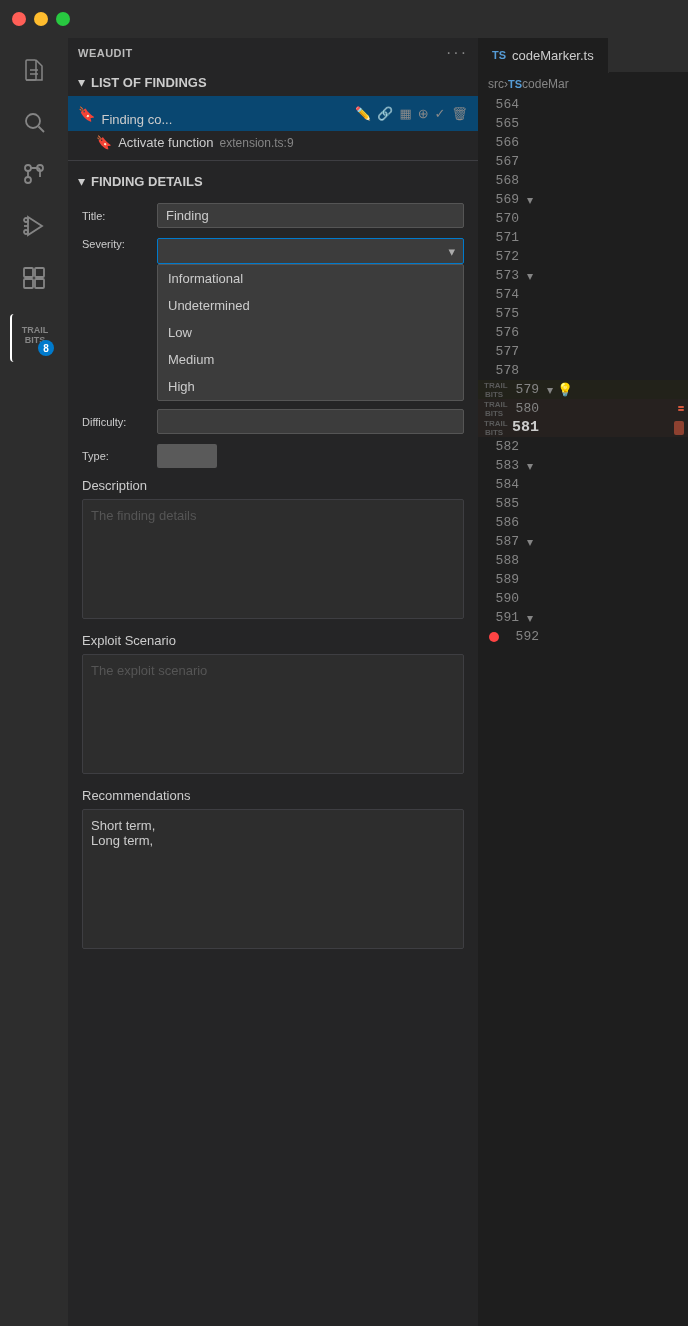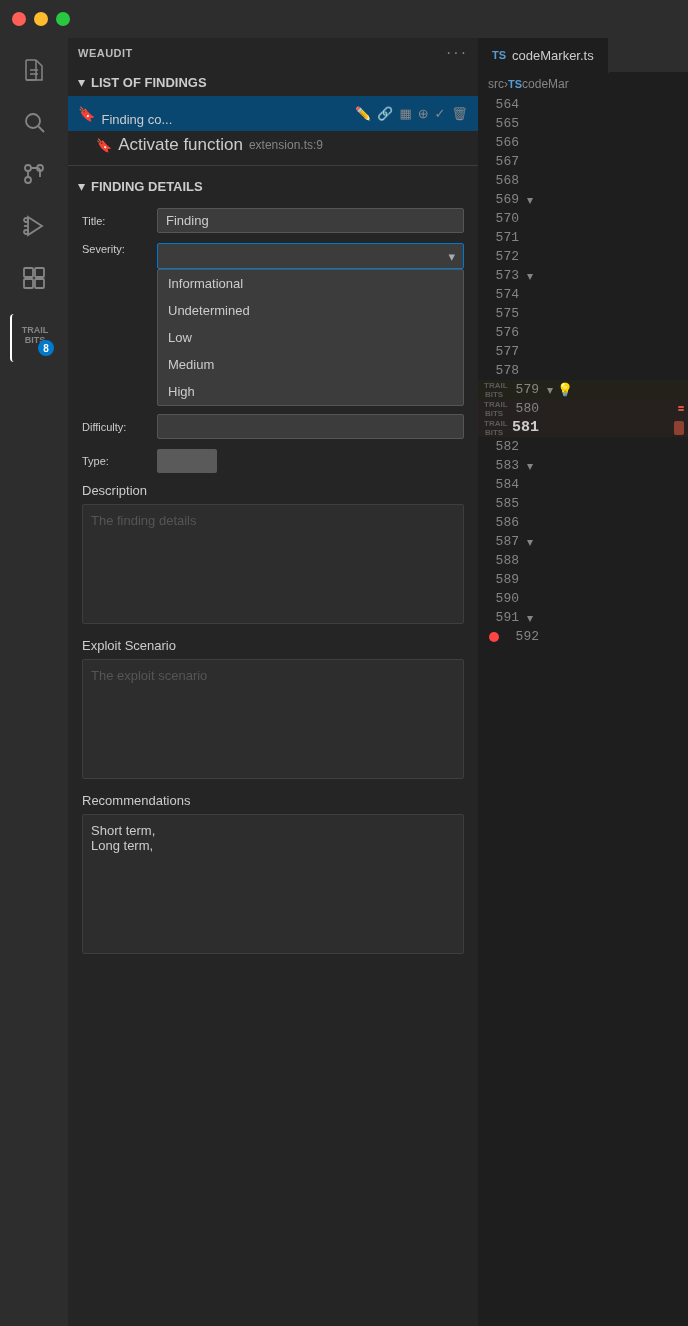--- a/index.html
+++ b/index.html
@@ -132,21 +132,21 @@
     .finding-actions {
       display: flex; gap: 6px; align-items: center;
     }
     .finding-actions span { color: #8a8a8a; cursor: pointer; font-size: 14px; }
 
     .sub-finding-row {
       display: flex; align-items: center;
       padding: 4px 10px 4px 28px;
       gap: 6px; cursor: pointer;
     }
-    .sub-finding-label { color: #cccccc; font-size: 17px; text-align: center; }
+    .sub-finding-label { color: #cccccc; font-size: 13px; text-align: center; }
     .sub-finding-loc { color: #858585; font-size: 12px; }
 
     
     .section-divider {
       height: 1px;
       background: #3e3e42;
       margin: 6px 0;
     }
 
     

